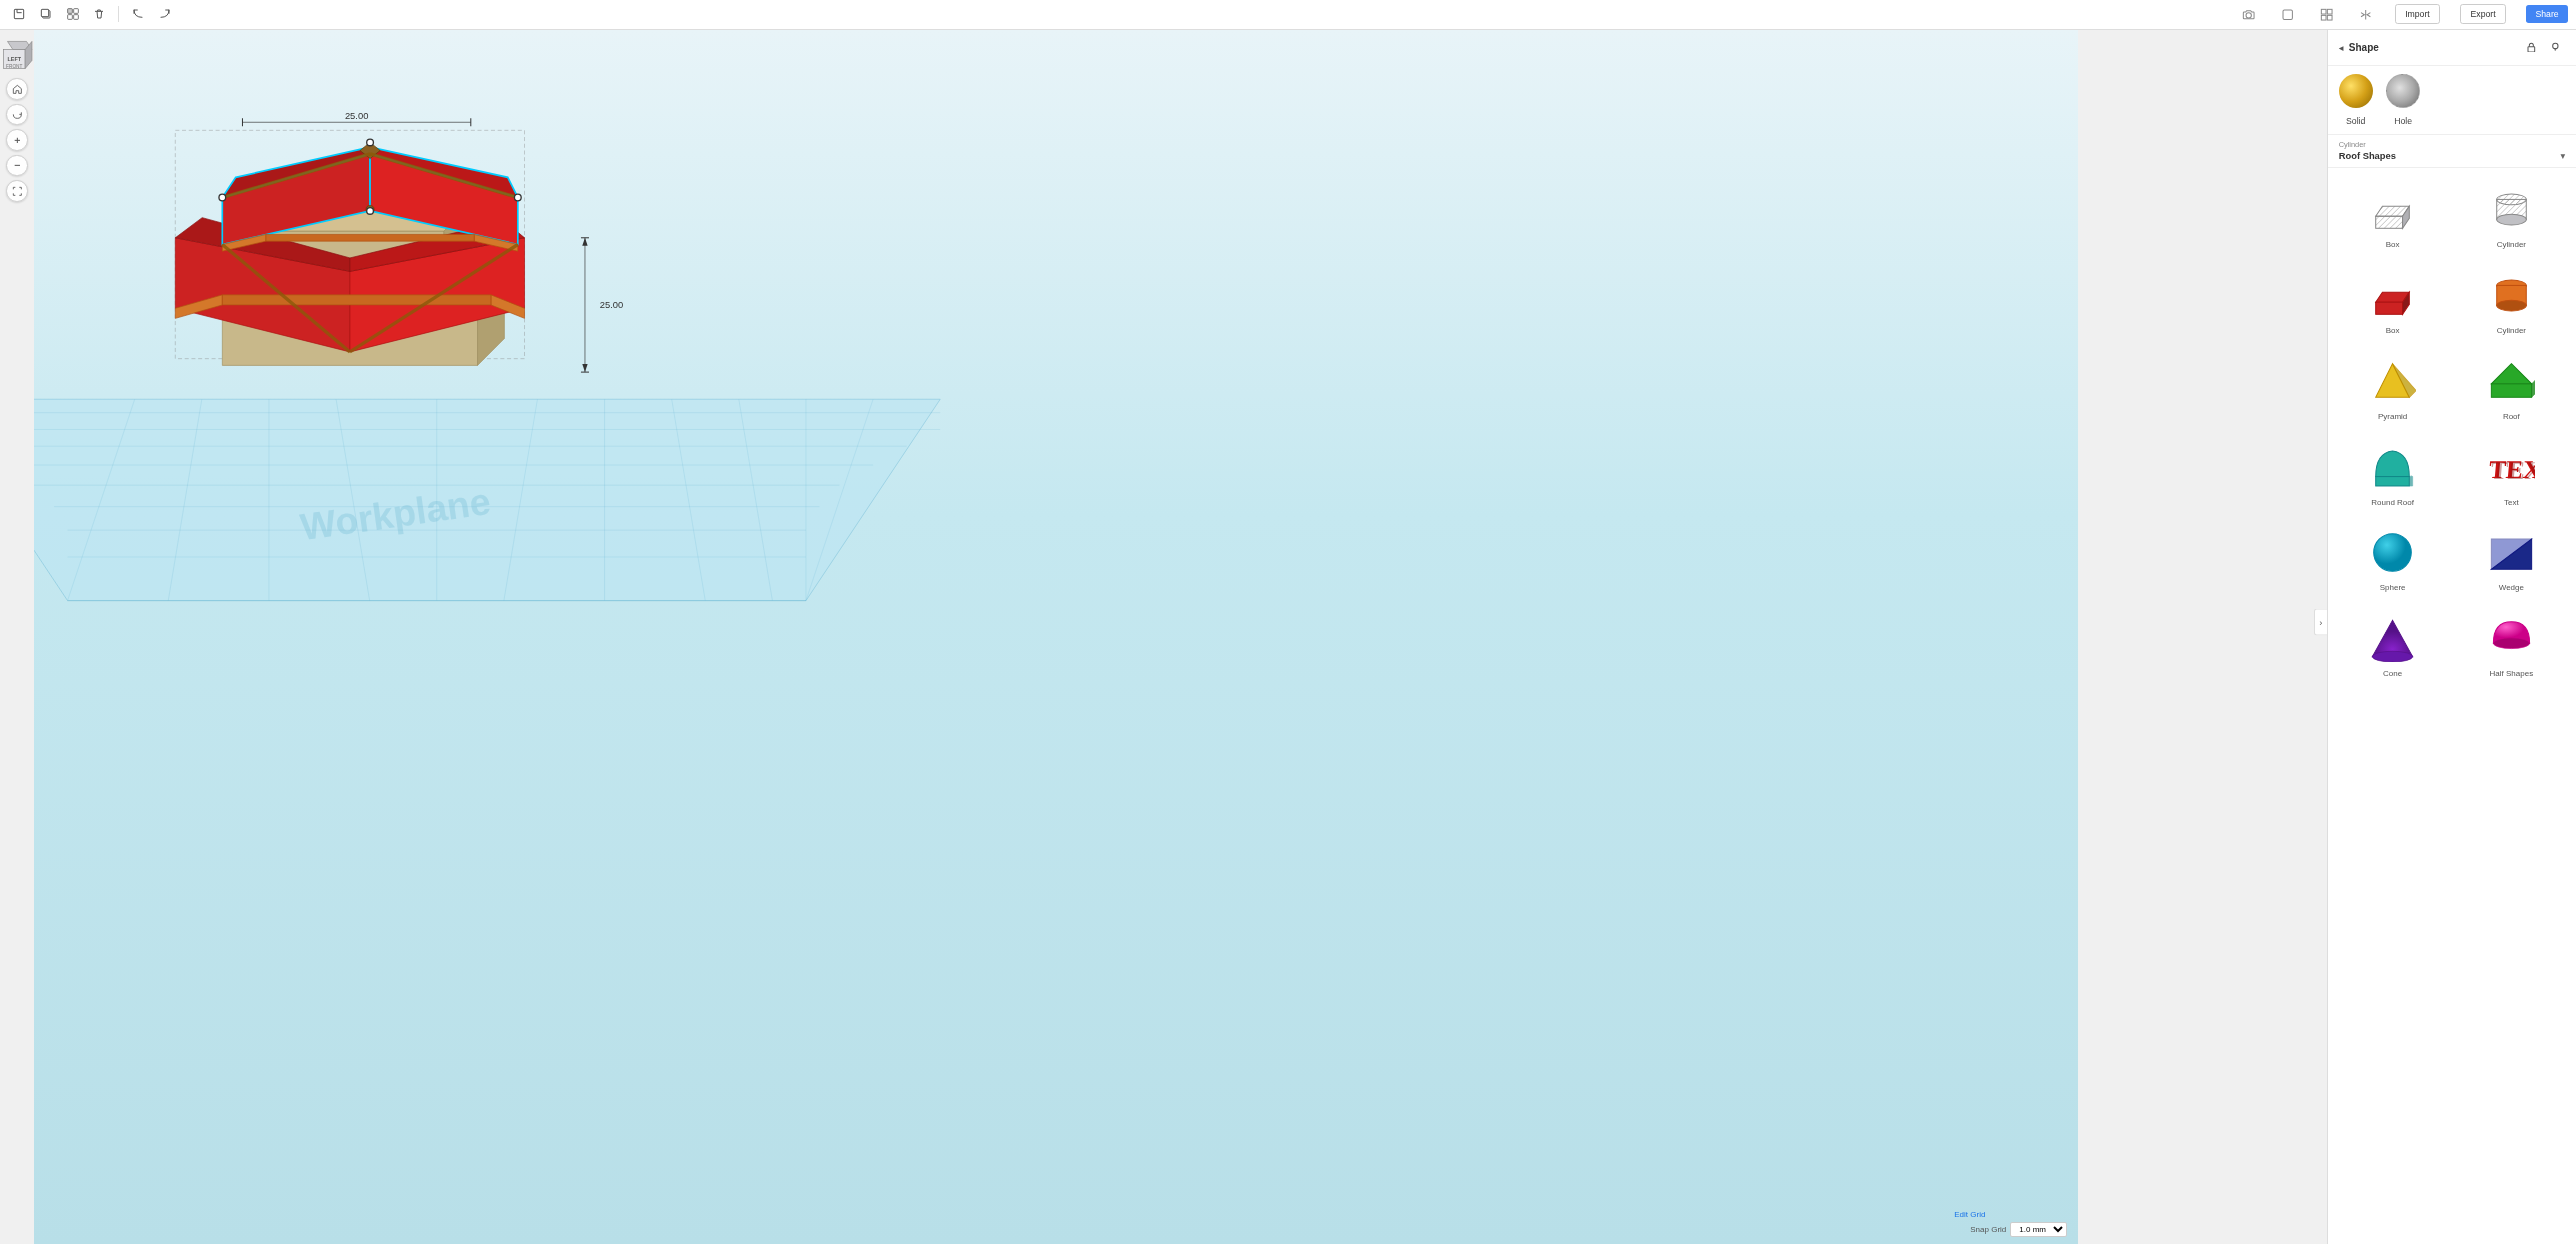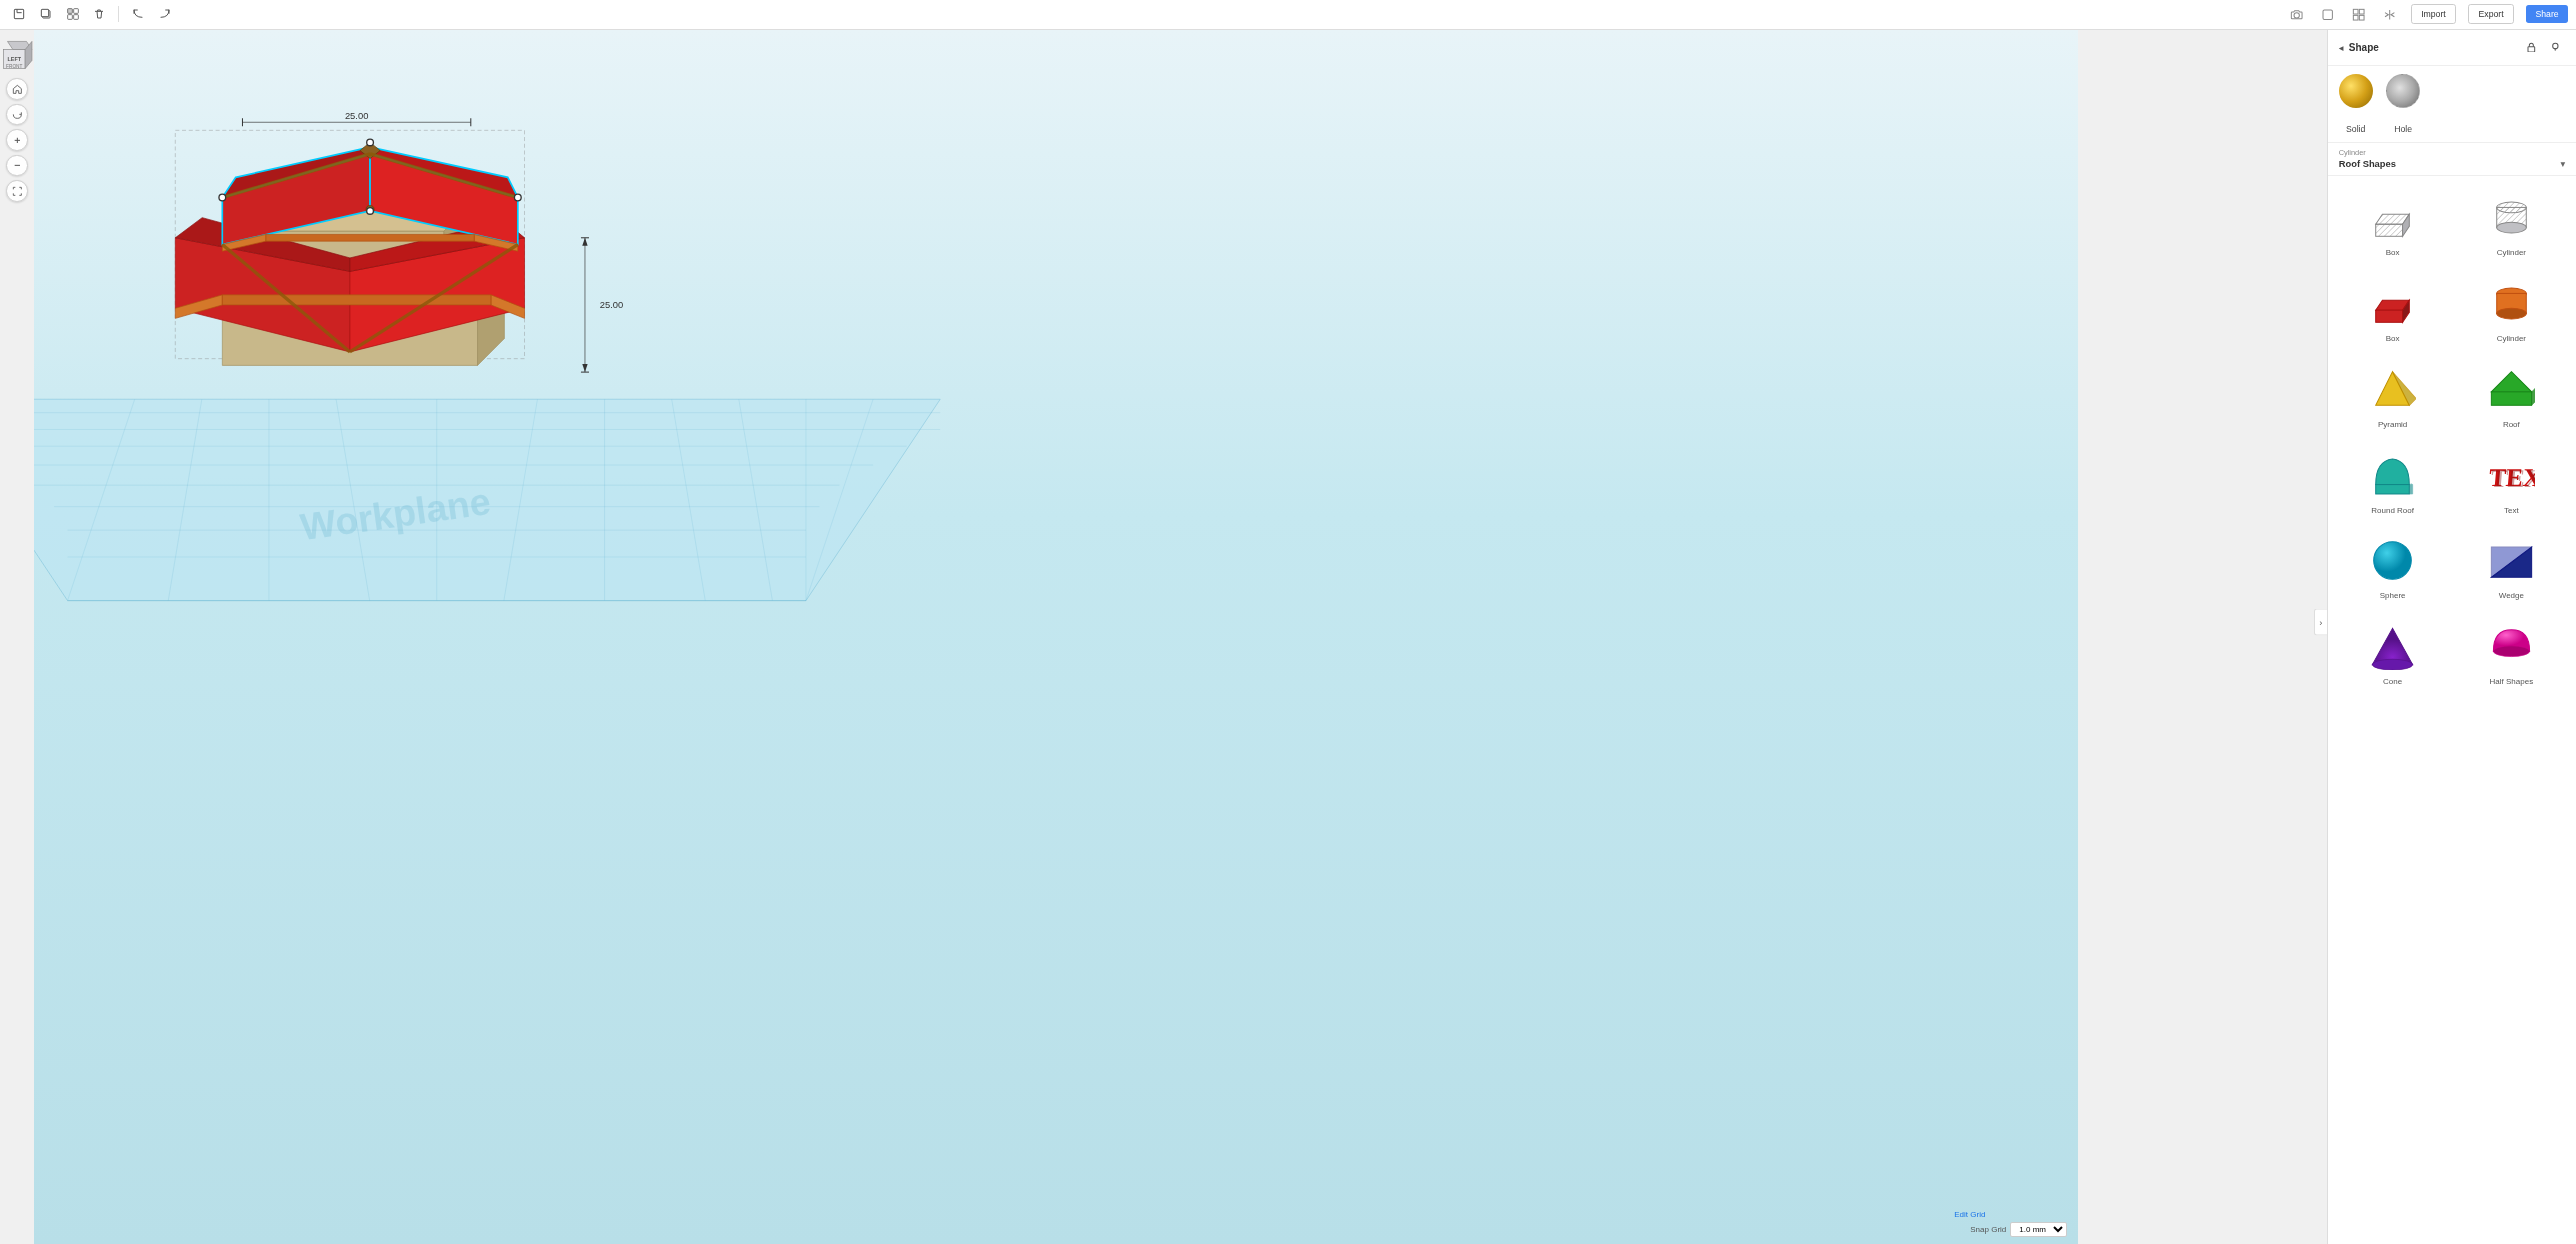--- a/index.html
+++ b/index.html
@@ -41,21 +41,21 @@
     .toolbar-separator {
       width: 0.7px;
       height: 16px;
       background: #ddd;
       margin: 0 2.7px;
     }
     .toolbar-right {
       margin-left: auto;
       display: flex;
       align-items: center;
-      gap: 12px;
+      gap: 20px;
       justify-content: flex-end;
     }
     .toolbar-right-icon {
       width: 19px;
       height: 19px;
       display: flex;
       align-items: center;
       justify-content: center;
       cursor: pointer;
       color: #555;
@@ -214,21 +214,21 @@
     .solid-hole-section {
       padding: 8px 10.7px;
       display: flex;
       gap: 13.4px;
       border-bottom: 0.7px solid #eee;
     }
     .solid-hole-btn {
       display: flex;
       flex-direction: column;
       align-items: center;
-      gap: 16px;
+      gap: 8px;
       cursor: pointer;
       text-align: center;
     }
     .solid-circle {
       width: 34px;
       height: 34px;
       border-radius: 50%;
       background: radial-gradient(circle at 35% 35%, #ffe066, #d4a017, #8b6500);
     }
     .hole-circle {

